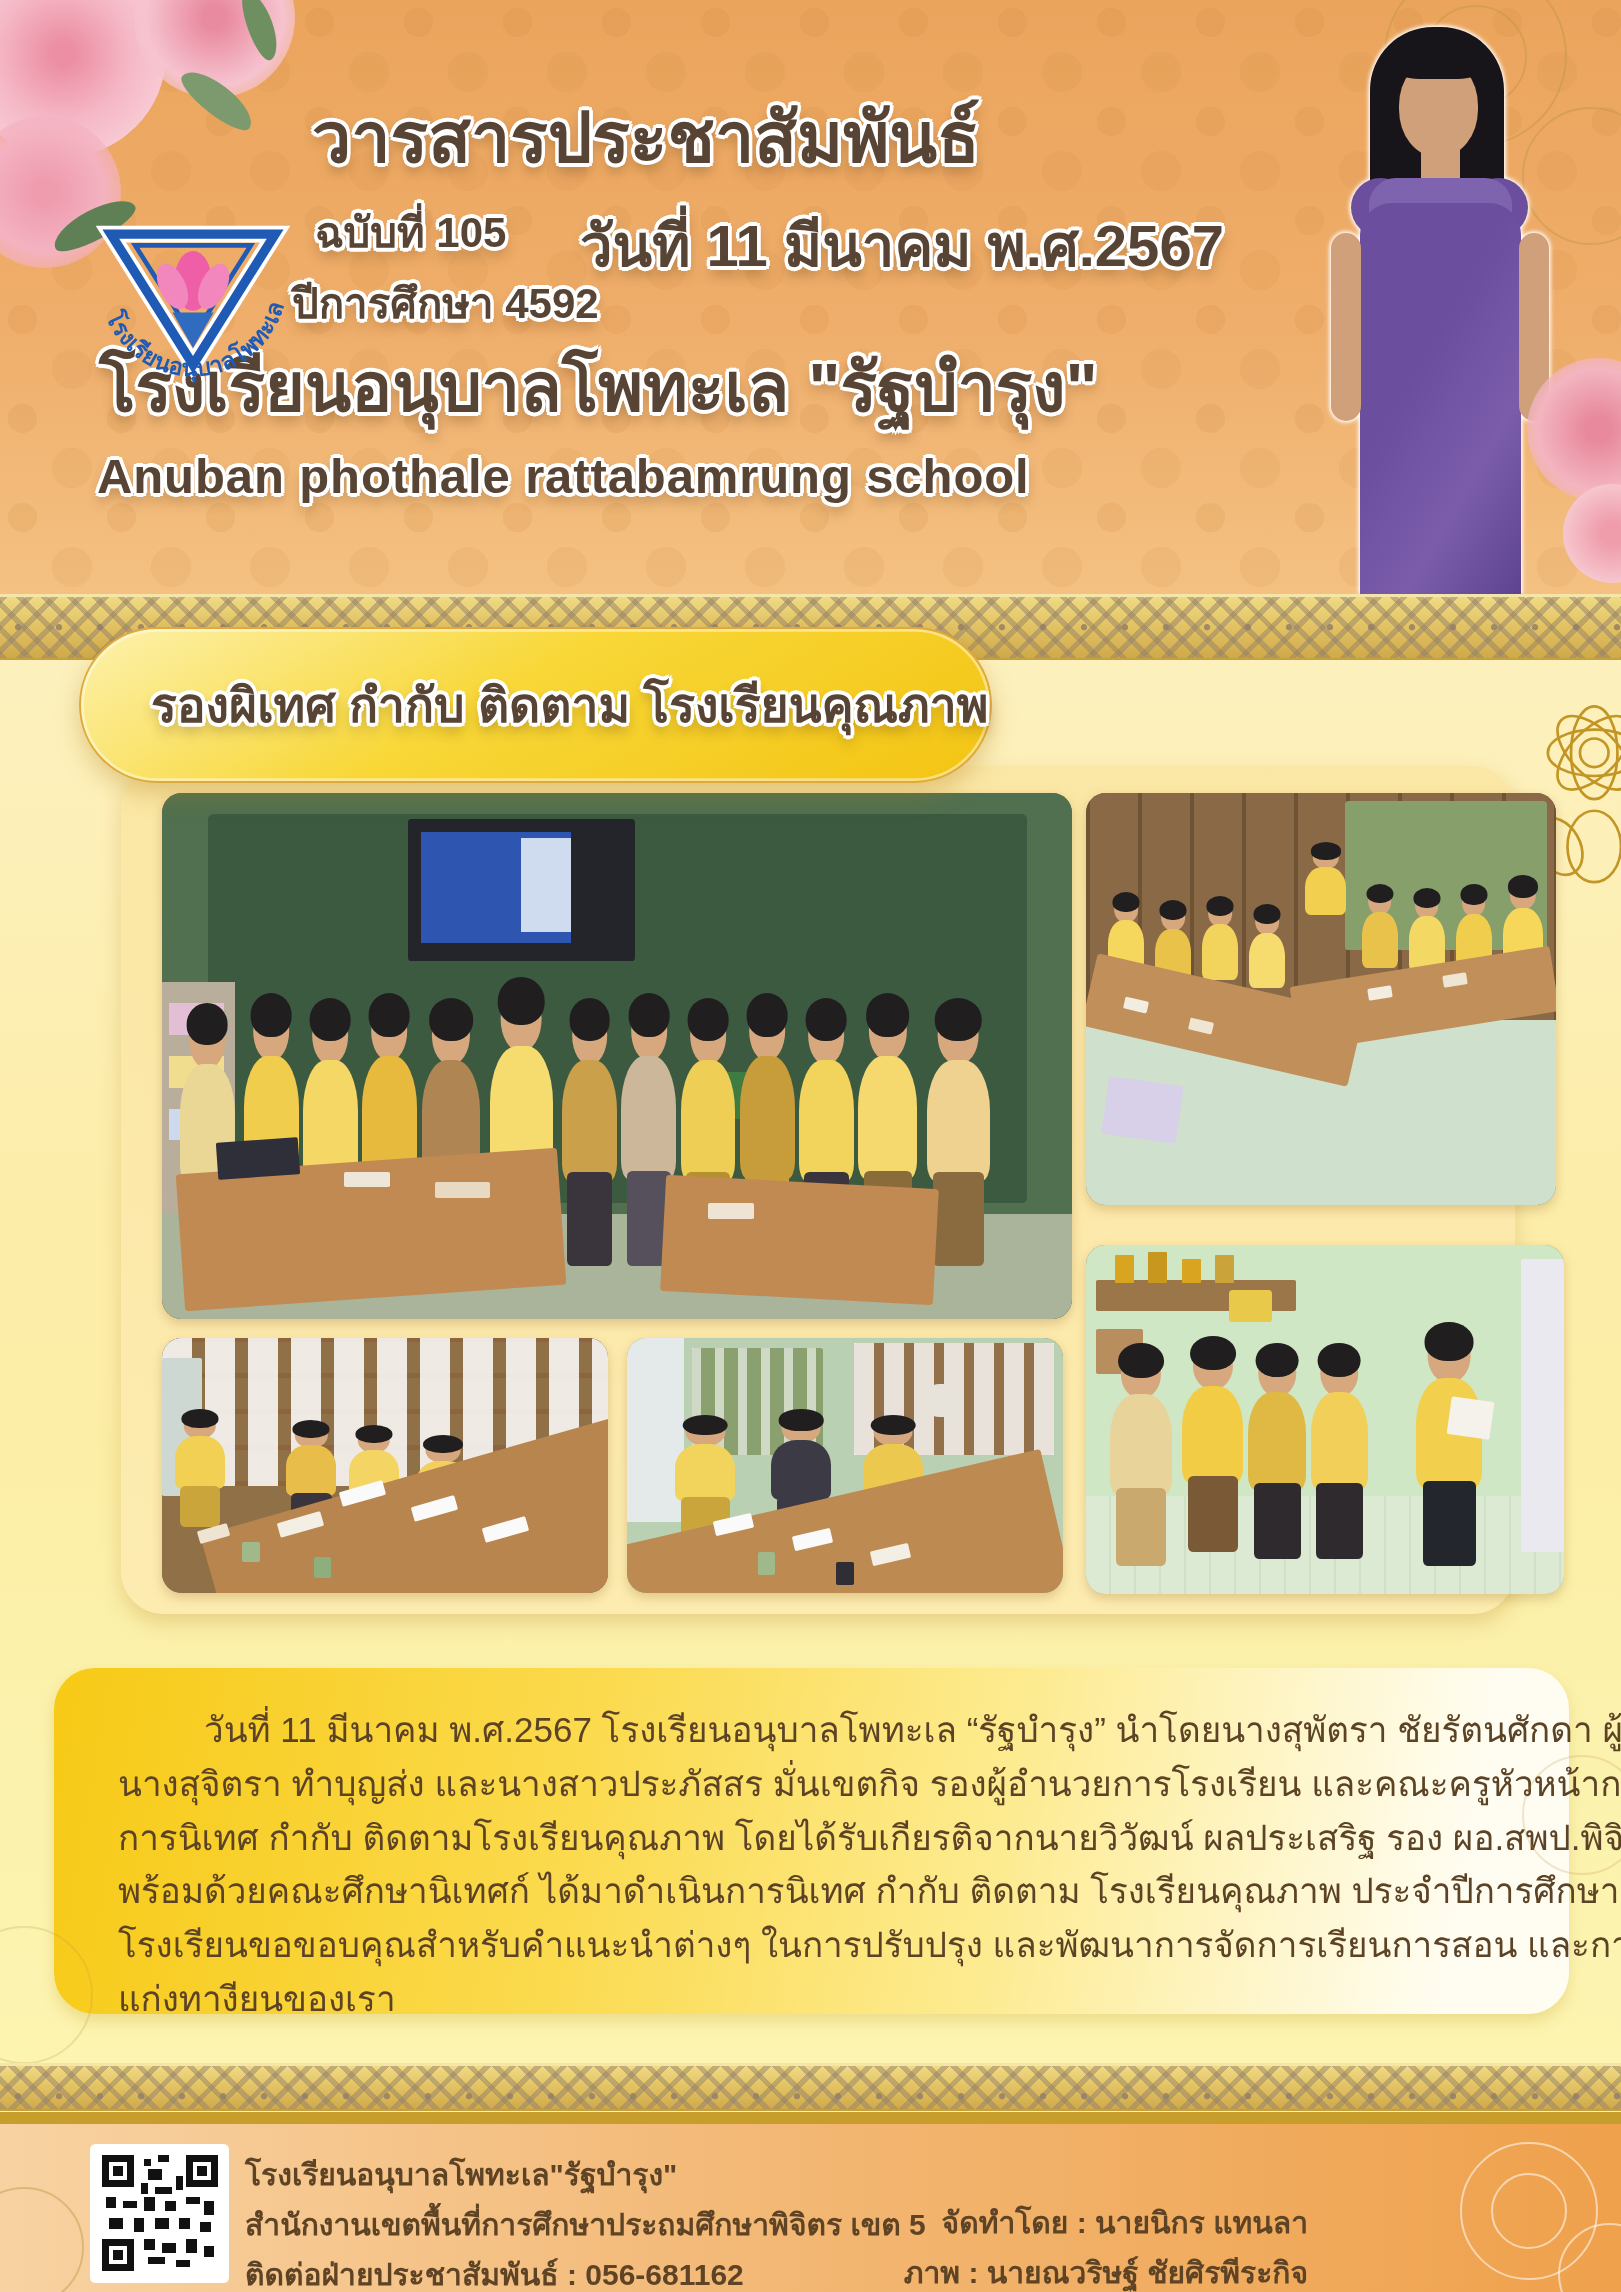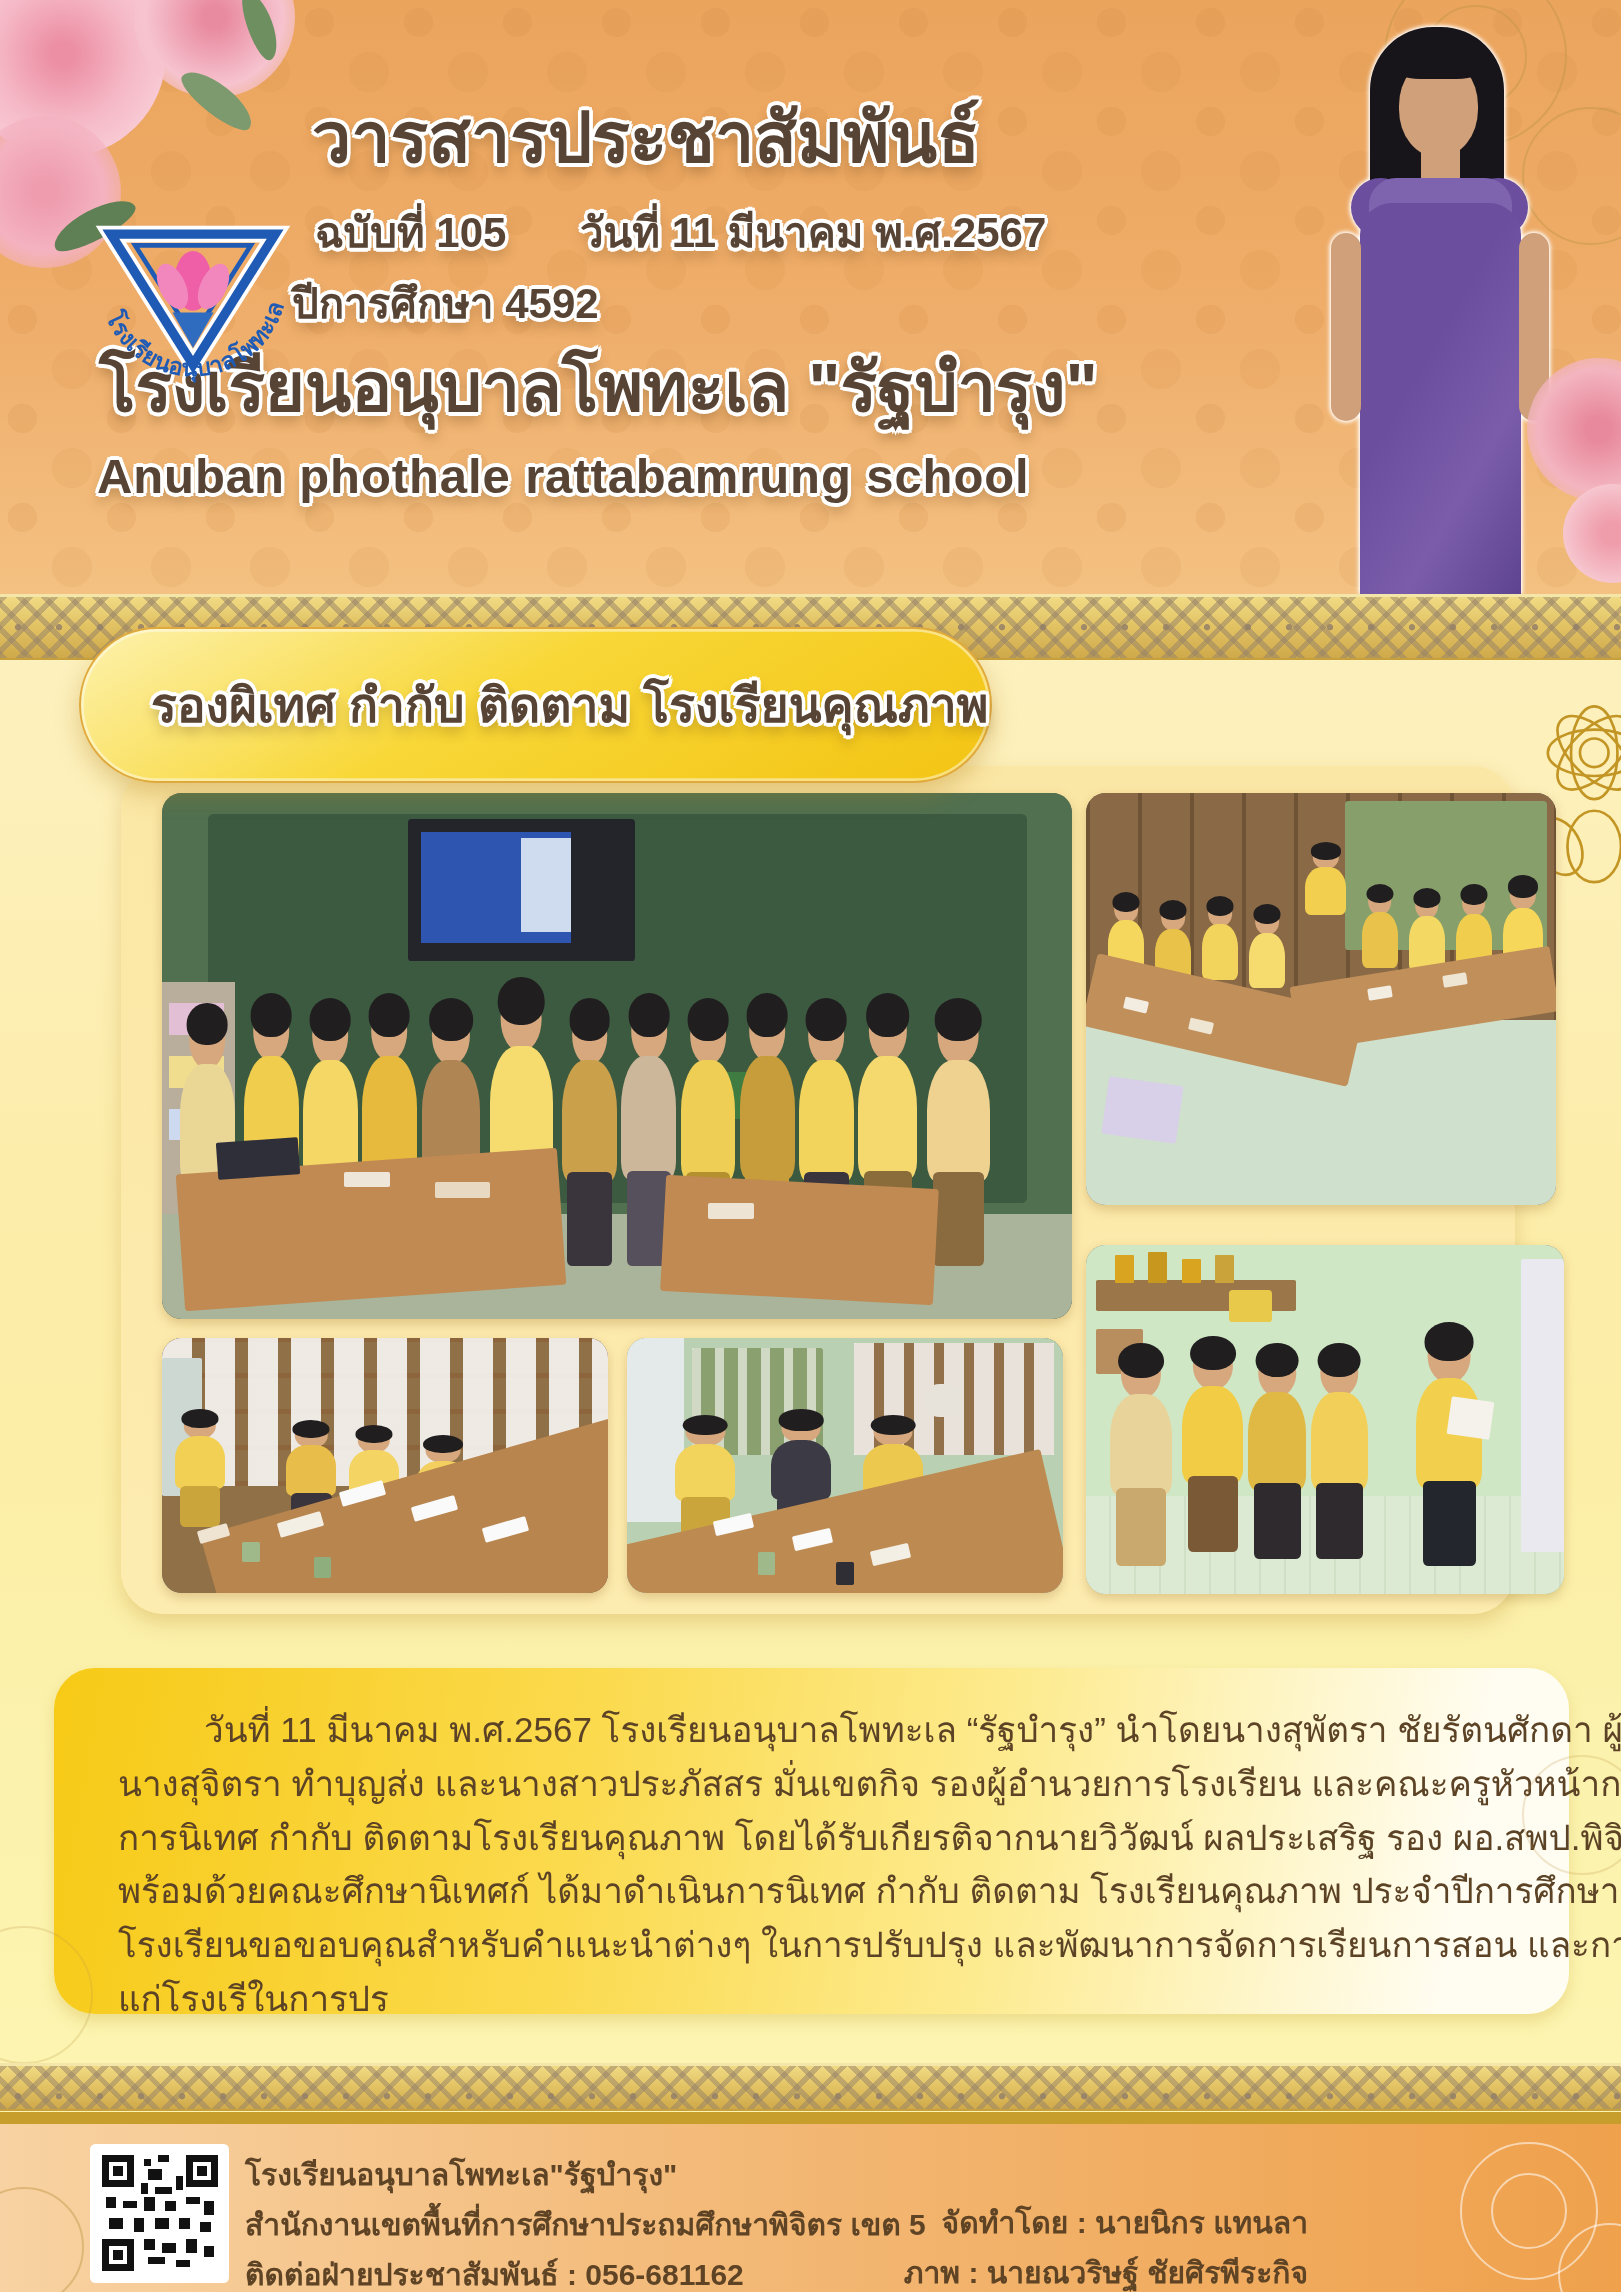--- a/index.html
+++ b/index.html
@@ -13,21 +13,21 @@
           background:
             radial-gradient(circle at 22.4px 22.4px, rgba(203,134,63,.16) 14.3px, transparent 15px),
             radial-gradient(circle at 72px 72px, rgba(203,134,63,.12) 19.7px, transparent 20.6px),
             linear-gradient(180deg,#eba45c 0%,#efae6b 55%,#f4c182 100%);
           background-size:99px 99px,99px 99px,100% 100%;}
   .outline-text{color:#584434;font-weight:bold;
      text-shadow:3.6px 0 0 #fff,-3.6px 0 0 #fff,0 3.6px 0 #fff,0 -3.6px 0 #fff,2.7px 2.7px 0 #fff,-2.7px 2.7px 0 #fff,2.7px -2.7px 0 #fff,-2.7px -2.7px 0 #fff,0 8px 12.5px rgba(95,60,20,.45);
      white-space:nowrap;}
   .journal-title{left:312px;top:82px;font-size:70px;}
   .issue{left:315px;top:199px;font-size:42px;}
-  .date{left:580px;top:199px;font-size:42px;}
+  .date{left:580px;top:199px;font-size:58px;}
   .year{left:292px;top:270px;font-size:42px;}
   .school-th{left:99px;top:333px;font-size:68px;}
   .school-en{left:97px;top:448px;font-size:49px;letter-spacing:0.9px;}
 
   
   .blob{position:absolute;border-radius:50%;}
   .leaf{position:absolute;border-radius:50% 50% 50% 50%/60% 60% 40% 40%;}
 
   
   .portrait{position:absolute;left:1245px;top:10.7px;width:376px;height:583px;
@@ -432,21 +432,21 @@
       <div style="position: absolute; left: 30%; top: 84%; width: 4%; height: 9%; background: rgb(159, 185, 138); border-radius: 1.8px;"></div>
       <div style="position: absolute; left: 48%; top: 88%; width: 4%; height: 9%; background: rgb(46, 46, 52); border-radius: 1.8px;"></div>
     </div>
 
   <div class="panel">
     <div class="line" style="top:34px;text-indent:86px;">วันที่ 11 มีนาคม พ.ศ.2567 โรงเรียนอนุบาลโพทะเล “รัฐบำรุง” นำโดยนางสุพัตรา ชัยรัตนศักดา ผู้อำนวยการโรงเรียน</div>
     <div class="line" style="top:88px;">นางสุจิตรา ทำบุญส่ง และนางสาวประภัสสร มั่นเขตกิจ รองผู้อำนวยการโรงเรียน และคณะครูหัวหน้ากลุ่มงานได้เข้าร่วม</div>
     <div class="line" style="top:142px;">การนิเทศ กำกับ ติดตามโรงเรียนคุณภาพ โดยได้รับเกียรติจากนายวิวัฒน์ ผลประเสริฐ รอง ผอ.สพป.พิจิตร เขต 2</div>
     <div class="line" style="top:195px;">พร้อมด้วยคณะศึกษานิเทศก์ ได้มาดำเนินการนิเทศ กำกับ ติดตาม โรงเรียนคุณภาพ ประจำปีการศึกษา 2566 ซึ่งทาง</div>
     <div class="line" style="top:249px;">โรงเรียนขอขอบคุณสำหรับคำแนะนำต่างๆ ในการปรับปรุง และพัฒนาการจัดการเรียนการสอน และการบริหารจัดการให้</div>
-    <div class="line" style="top:303px;">แก่โรงเรีในการปร</div>
+    <div class="line" style="top:303px;">แก่งทางียนของเรา</div>
   </div>
 
   <div class="rose gold-line" style="left:1522px;top:1755px;width:116px;height:116px;opacity:.5;"></div>
   <div class="rose gold-line" style="left:-45px;top:1926px;width:134px;height:134px;opacity:.5;"></div>
 
   <div class="thai-strip strip-bottom"></div>
   <div class="gold-bar"></div>
 
   <div class="footer">
     <div class="qr-box">

